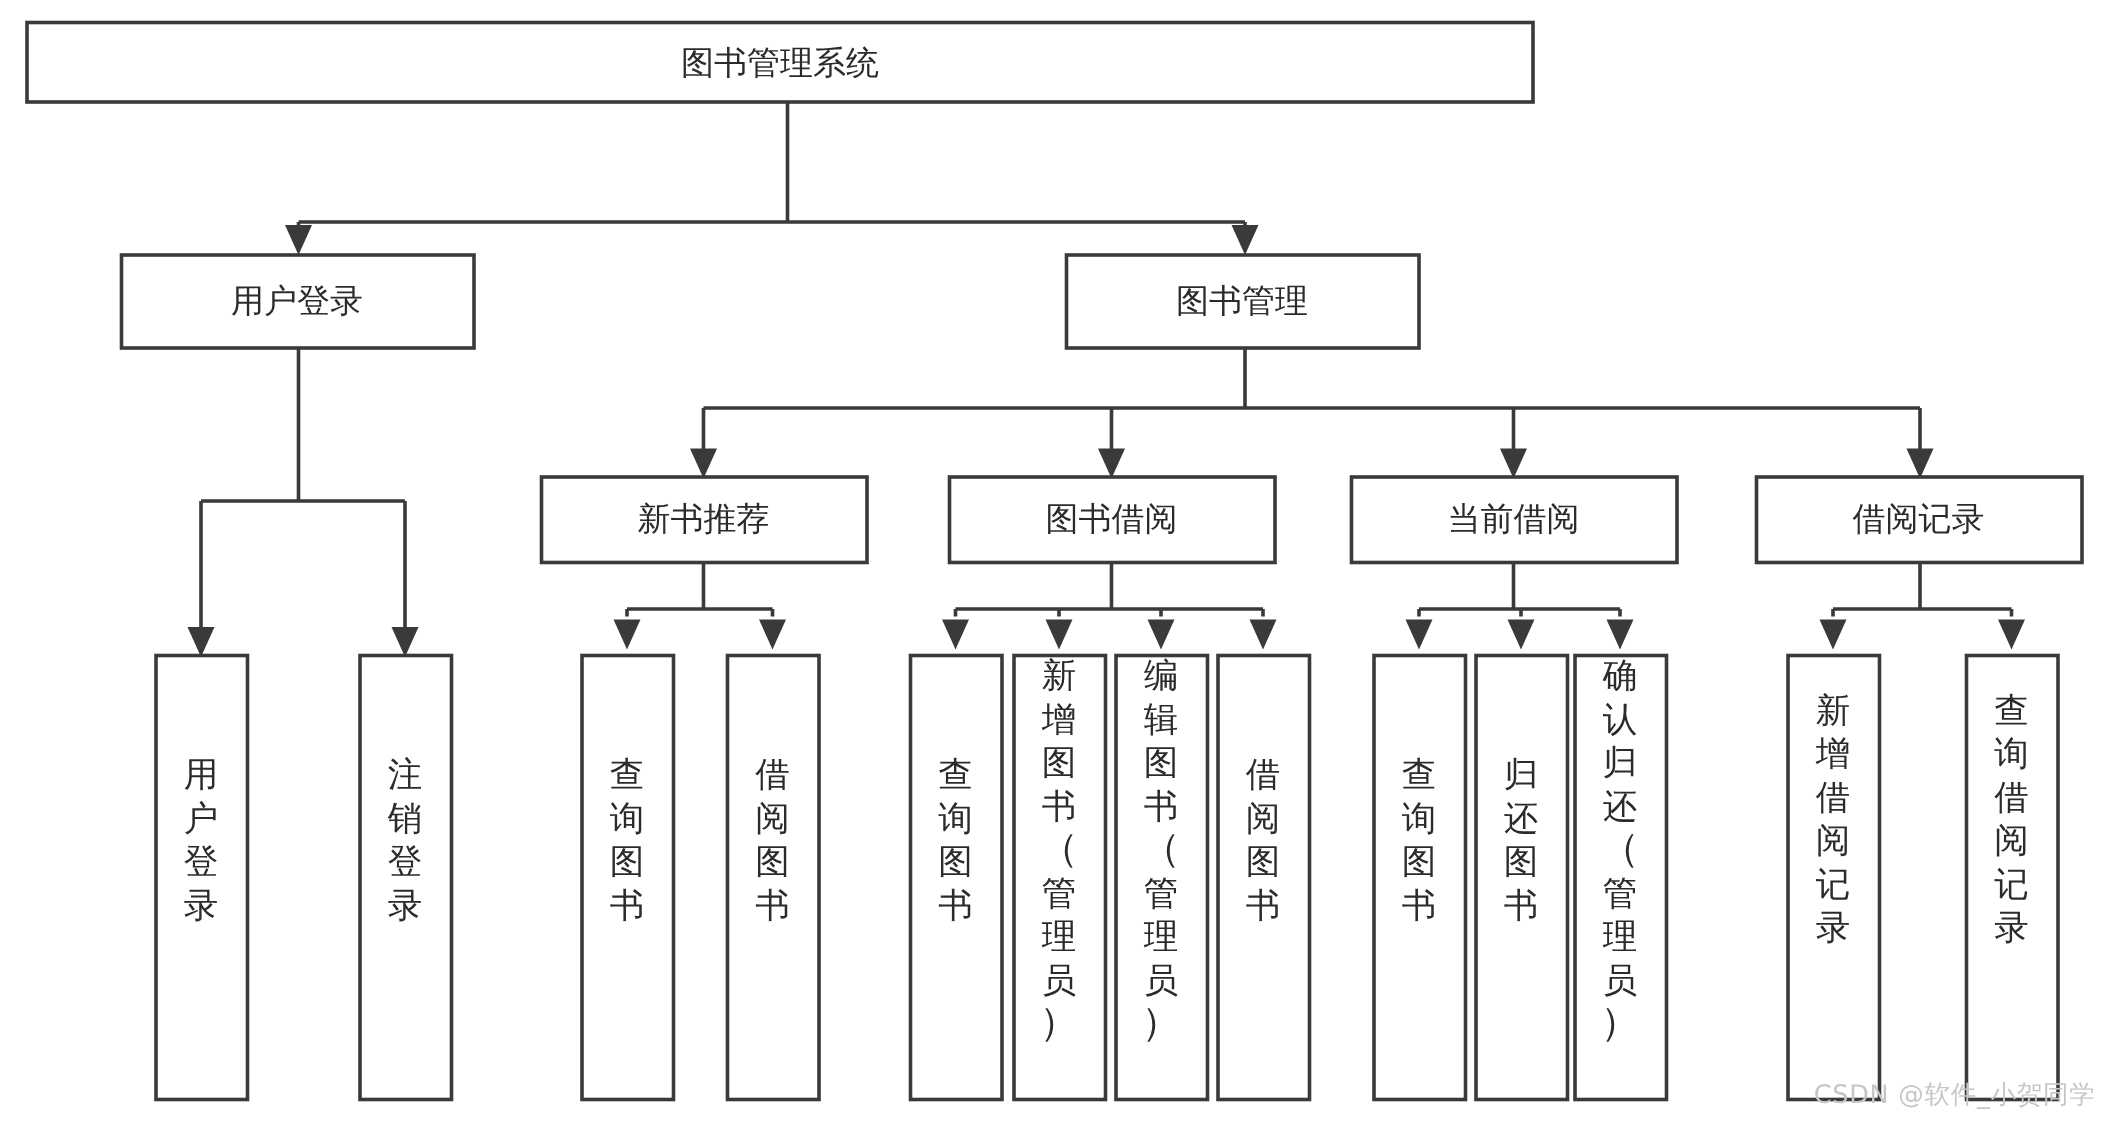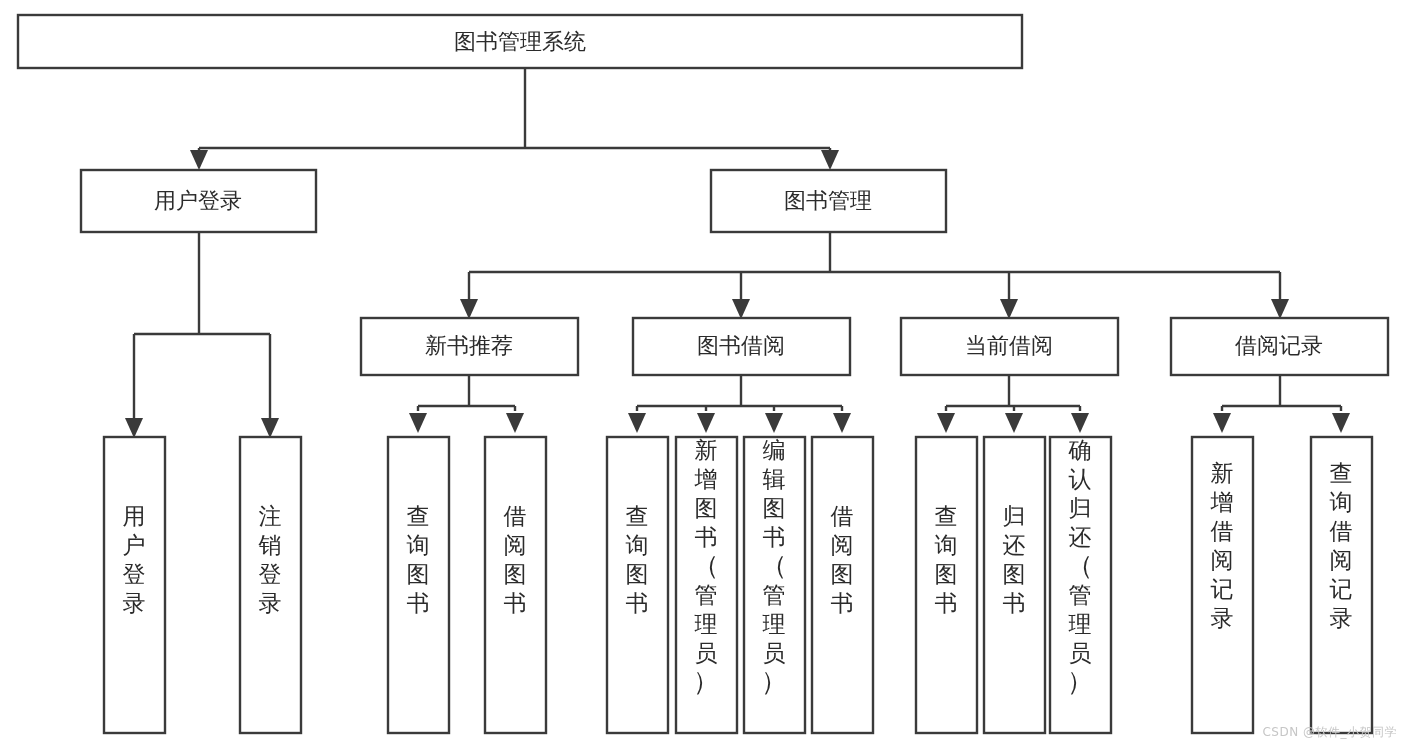--- a/index.html
+++ b/index.html
@@ -23,21 +23,21 @@
     fill:#2b2b2b;
     font-family:"DejaVu Sans","Liberation Sans",sans-serif;
     font-size:23px;
     text-anchor:middle;
   }
   .watermark{
     position:absolute;
     right:8px;bottom:6px;
     color:#c6c6c6;
     font-family:"DejaVu Sans","Liberation Sans",sans-serif;
-    font-size:12px;
+    font-size:17px;
     letter-spacing:0.5px;
     white-space:nowrap;
     pointer-events:none;
   }
 </style>
 </head>
 <body>
 
 <svg id="diagram" viewBox="0 0 1405 747" xmlns="http://www.w3.org/2000/svg">
 

